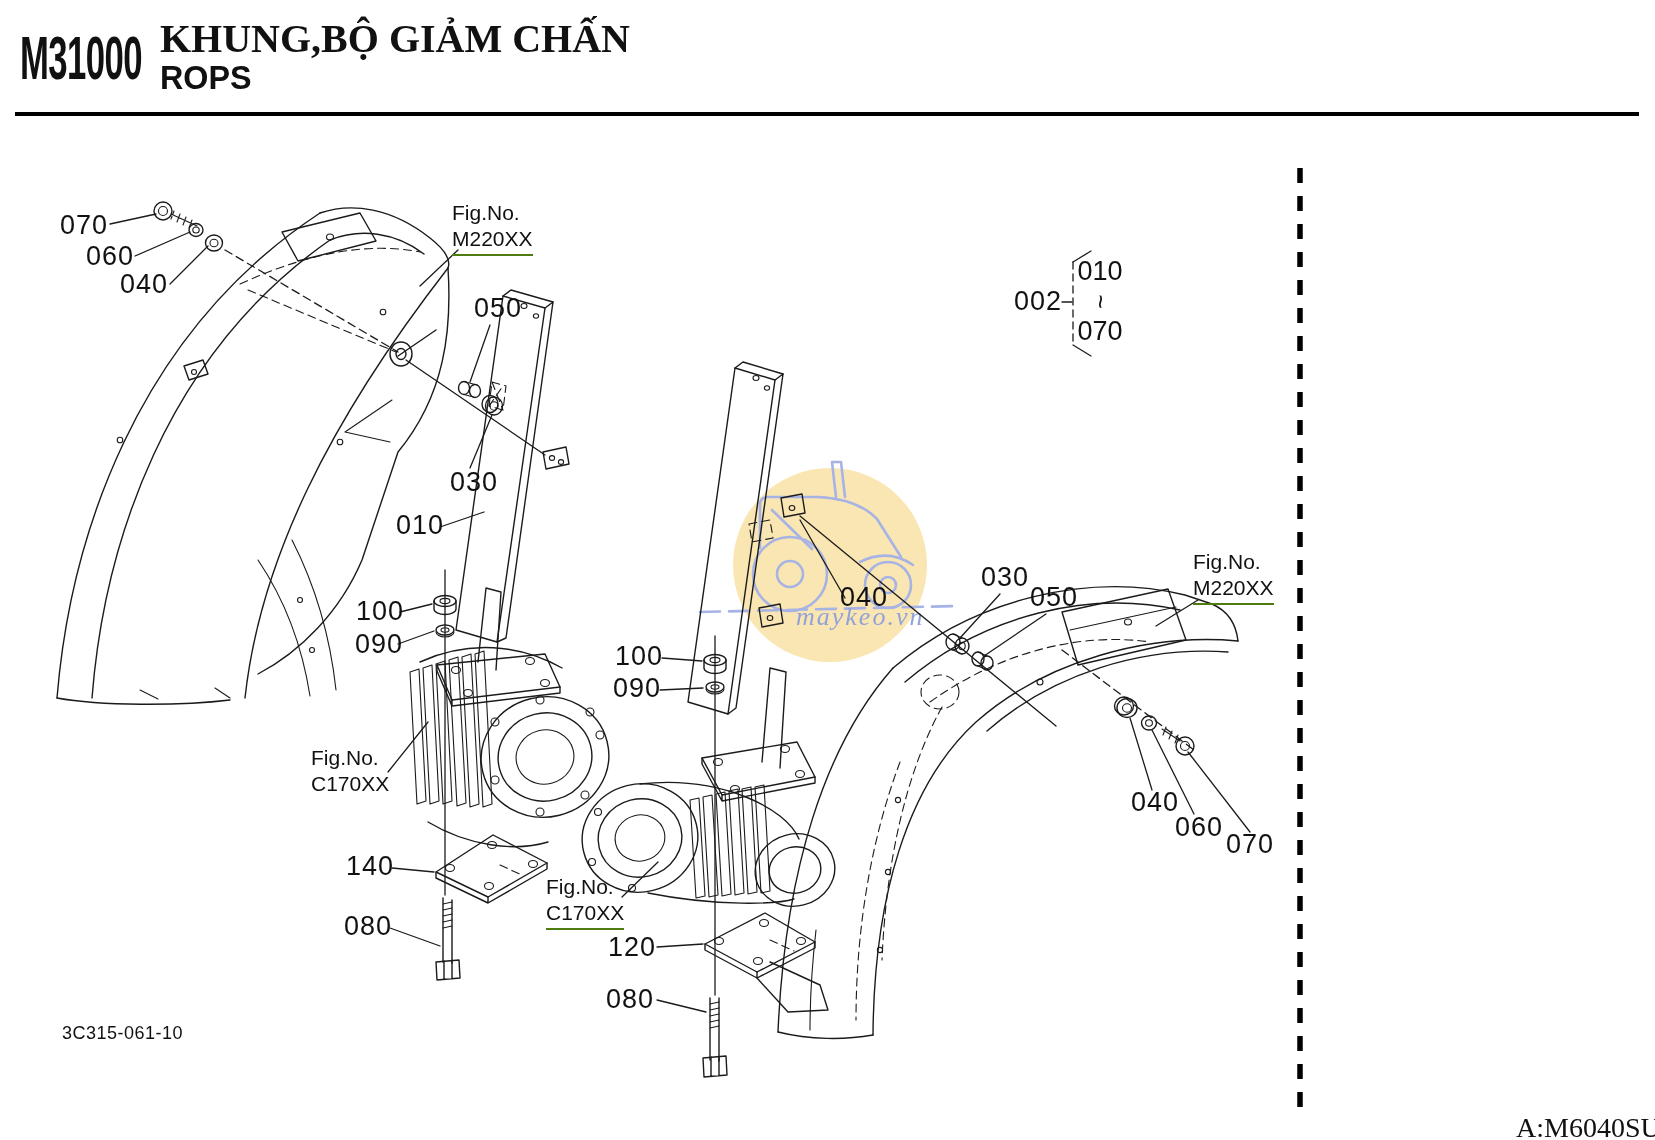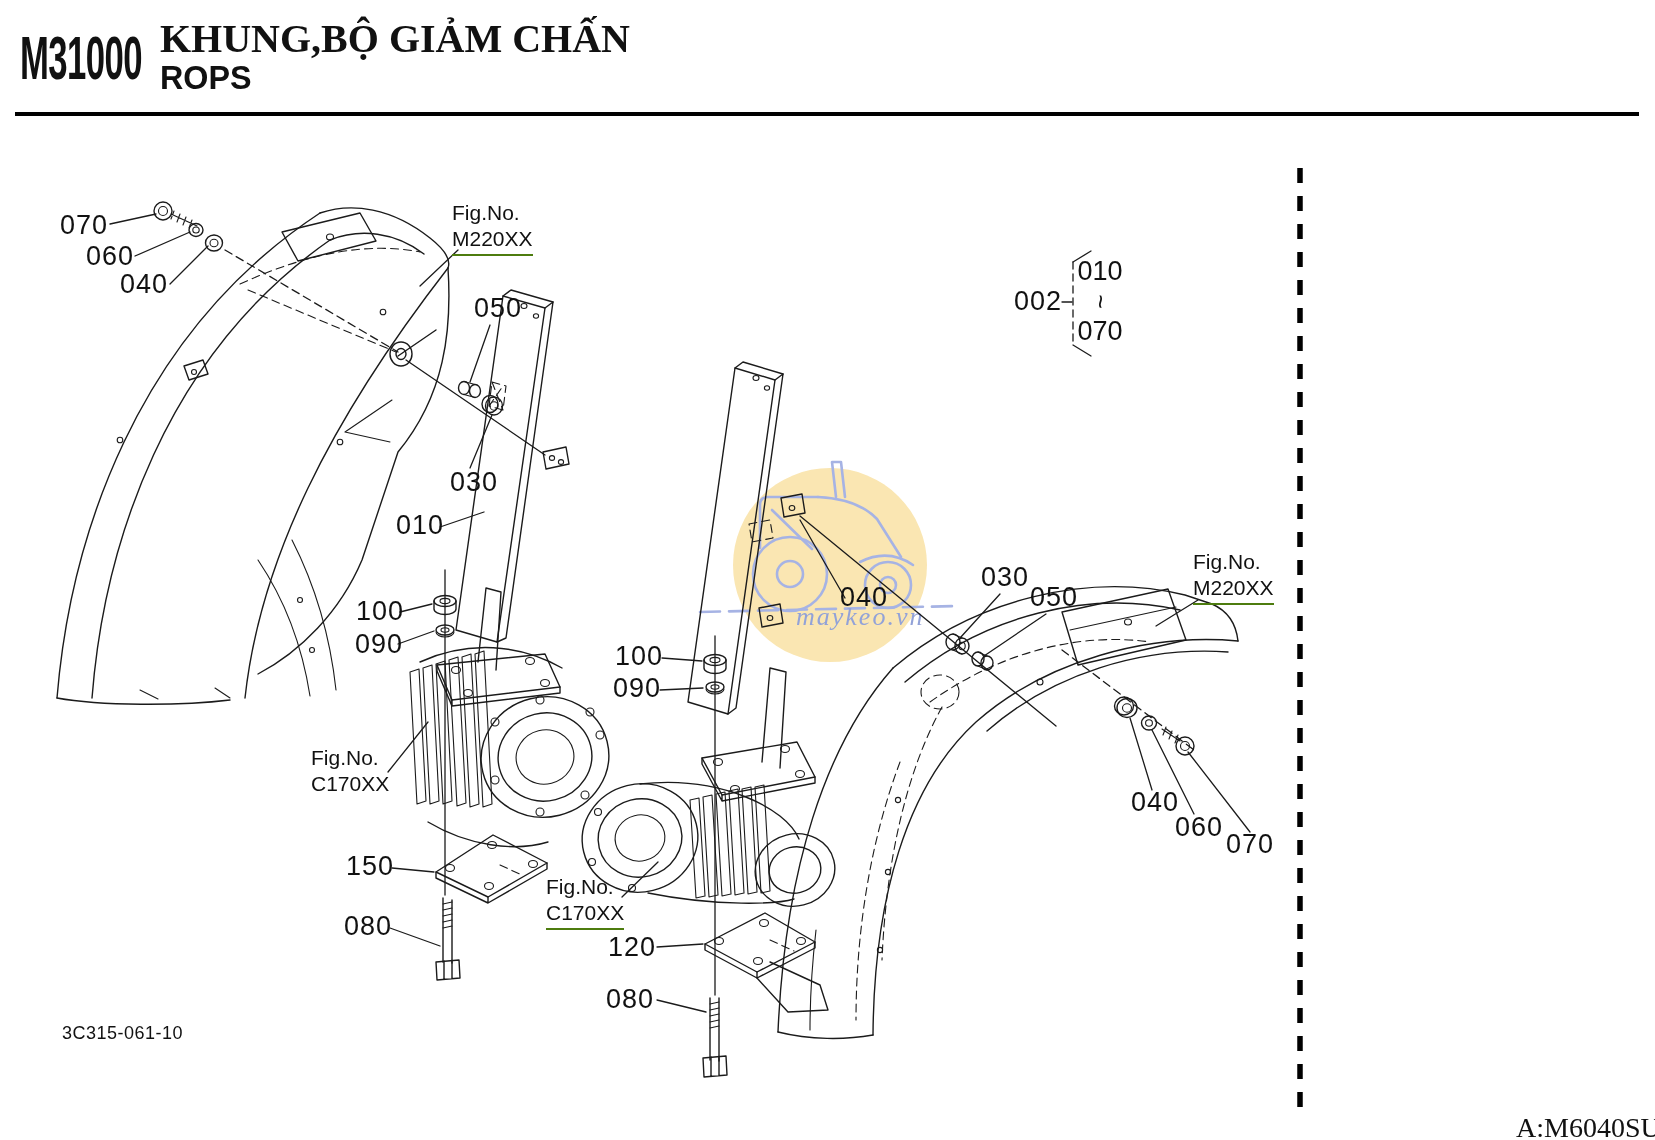--- a/index.html
+++ b/index.html
@@ -347,21 +347,21 @@
   <div class="hdr-rule"></div>
 
   <div class="co" style="left:60px;top:212px">070</div>
   <div class="co" style="left:86px;top:243px">060</div>
   <div class="co" style="left:120px;top:271px">040</div>
   <div class="co" style="left:474px;top:295px">050</div>
   <div class="co" style="left:450px;top:469px">030</div>
   <div class="co" style="left:396px;top:512px">010</div>
   <div class="co" style="left:356px;top:598px">100</div>
   <div class="co" style="left:355px;top:631px">090</div>
-  <div class="co" style="left:346px;top:853px">150</div>
+  <div class="co" style="left:346px;top:853px">140</div>
   <div class="co" style="left:344px;top:913px">080</div>
   <div class="co" style="left:615px;top:643px">100</div>
   <div class="co" style="left:613px;top:675px">090</div>
   <div class="co" style="left:840px;top:584px">040</div>
   <div class="co" style="left:608px;top:934px">120</div>
   <div class="co" style="left:606px;top:986px">080</div>
   <div class="co" style="left:981px;top:564px">030</div>
   <div class="co" style="left:1030px;top:584px">050</div>
   <div class="co" style="left:1131px;top:789px">040</div>
   <div class="co" style="left:1175px;top:814px">060</div>

